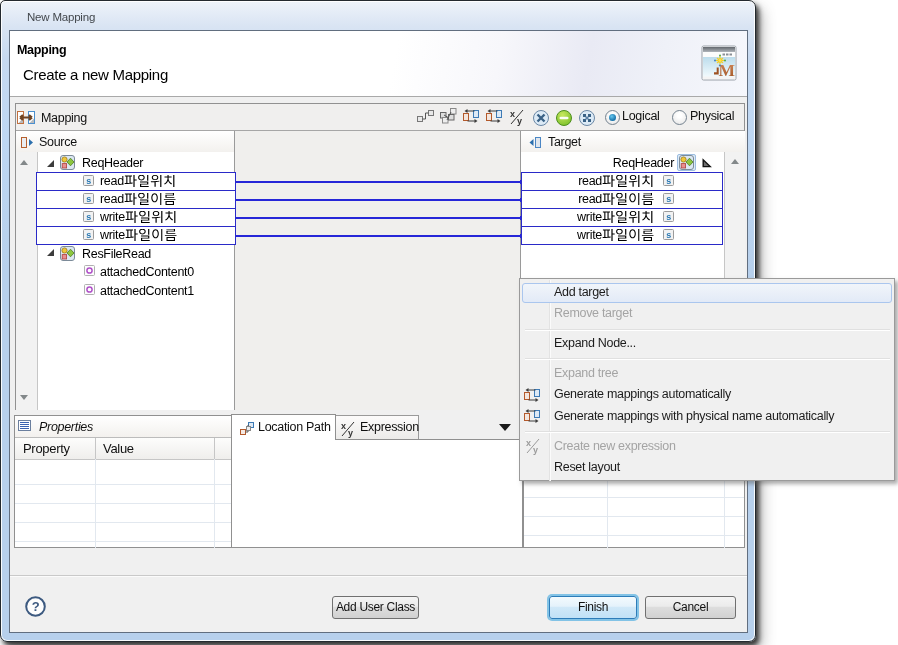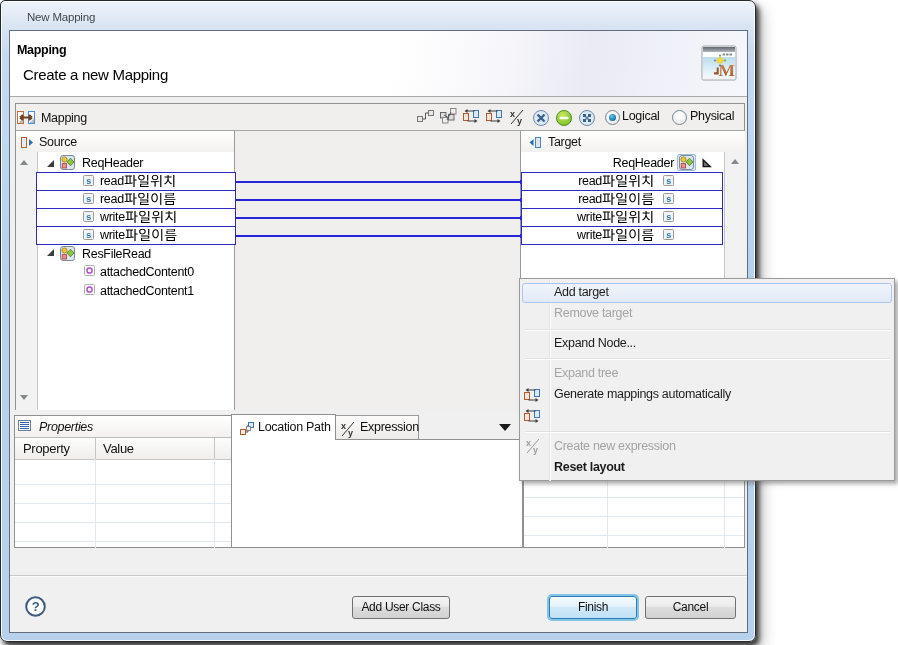--- a/index.html
+++ b/index.html
@@ -365,50 +365,51 @@
 <div class="gridv" style="left:607px;top:460px;height:88px;"></div>
 <div class="gridv" style="left:724px;top:460px;height:88px;"></div>
 <div class="gridh" style="left:524px;top:497px;width:220px;"></div>
 <div class="gridh" style="left:524px;top:516px;width:220px;"></div>
 <div class="gridh" style="left:524px;top:535px;width:220px;"></div>
 <div style="position:absolute;left:10px;top:575px;width:737px;height:1px;background:#c9c9c9;border-bottom:1px solid #fbfbfb;"></div>
 <svg style="position:absolute;left:25px;top:596px;overflow:visible" width="21" height="21" viewBox="0 0 21 21">
       <circle cx="10.5" cy="10.5" r="9.3" fill="#fdfdfd" stroke="#3d5a80" stroke-width="2"></circle>
       <text x="10.5" y="15.3" text-anchor="middle" font-size="13" font-weight="bold" font-family="Liberation Sans" fill="#3d5a80">?</text>
     </svg>
-<div class="btn" style="left:332px;top:596px;width:98px;margin-left:20px;">Add User Class</div>
+<div class="btn" style="left:332px;top:596px;width:87px;">Add User Class</div>
 <div class="btn" id="finish" style="left:549px;top:596px;width:88px;">Finish</div>
 <div class="btn" style="left:645px;top:596px;width:91px;">Cancel</div>
 <div id="menu">
       <div id="mgut"></div>
       <div id="mihl"></div>
     </div>
 <div class="mi" style="left:554px;top:284.5px;">Add target</div>
 <div class="mi dis" style="left:554px;top:306.0px;">Remove target</div>
 <div class="mi" style="left:554px;top:336.0px;">Expand Node...</div>
 <div class="mi dis" style="left:554px;top:365.5px;">Expand tree</div>
 <div class="mi" style="left:554px;top:387.0px;">Generate mappings automatically</div>
 <svg style="position:absolute;left:524px;top:386.5px;overflow:visible" width="17" height="16" viewBox="0 0 17 16">
       <rect x="0.5" y="5.5" width="5" height="7" fill="#f3e6de" stroke="#b3592b"></rect>
       <rect x="10.5" y="2.5" width="5" height="7" fill="#dde9f5" stroke="#3d7ab5"></rect>
       <path d="M3.5 3 h8" stroke="#3c3c3c" fill="none"></path>
       <path d="M4.5 1 L1.5 3 L4.5 5 z" fill="#3c3c3c"></path>
       <path d="M12.5 13 h-8" stroke="#3c3c3c" fill="none"></path>
       <path d="M11.5 11 L14.5 13 L11.5 15 z" fill="#3c3c3c"></path>
     </svg>
+<div class="mi" style="left:554px;top:408.5px;">Generate mappings with physical name automatically</div>
 <svg style="position:absolute;left:524px;top:408px;overflow:visible" width="17" height="16" viewBox="0 0 17 16">
       <rect x="0.5" y="5.5" width="5" height="7" fill="#f3e6de" stroke="#b3592b"></rect>
       <rect x="10.5" y="2.5" width="5" height="7" fill="#dde9f5" stroke="#3d7ab5"></rect>
       <path d="M3.5 3 h8" stroke="#3c3c3c" fill="none"></path>
       <path d="M4.5 1 L1.5 3 L4.5 5 z" fill="#3c3c3c"></path>
       <path d="M12.5 13 h-8" stroke="#3c3c3c" fill="none"></path>
       <path d="M11.5 11 L14.5 13 L11.5 15 z" fill="#3c3c3c"></path>
     </svg>
 <div class="mi dis" style="left:554px;top:438.5px;">Create new expression</div>
 <svg style="position:absolute;left:526px;top:438px;overflow:visible" width="14" height="16" viewBox="0 0 14 16">
       <text x="0" y="8" font-size="9" font-weight="bold" font-family="Liberation Sans" fill="#9a9a9a">x</text>
       <text x="7" y="15" font-size="9" font-weight="bold" font-family="Liberation Sans" fill="#9a9a9a">y</text>
       <line x1="1" y1="15" x2="13" y2="1" stroke="#9a9a9a"></line>
     </svg>
-<div class="mi" style="left:554px;top:460.0px;font-weight:bold;">Reset layout</div>
+<div class="mi" style="left:554px;top:460.0px;">Reset layout</div>
 <div class="msep" style="left:525px;top:328.5px;"></div>
 <div class="msep" style="left:525px;top:358px;"></div>
 <div class="msep" style="left:525px;top:431px;"></div>
 </div>
 </body></html>

